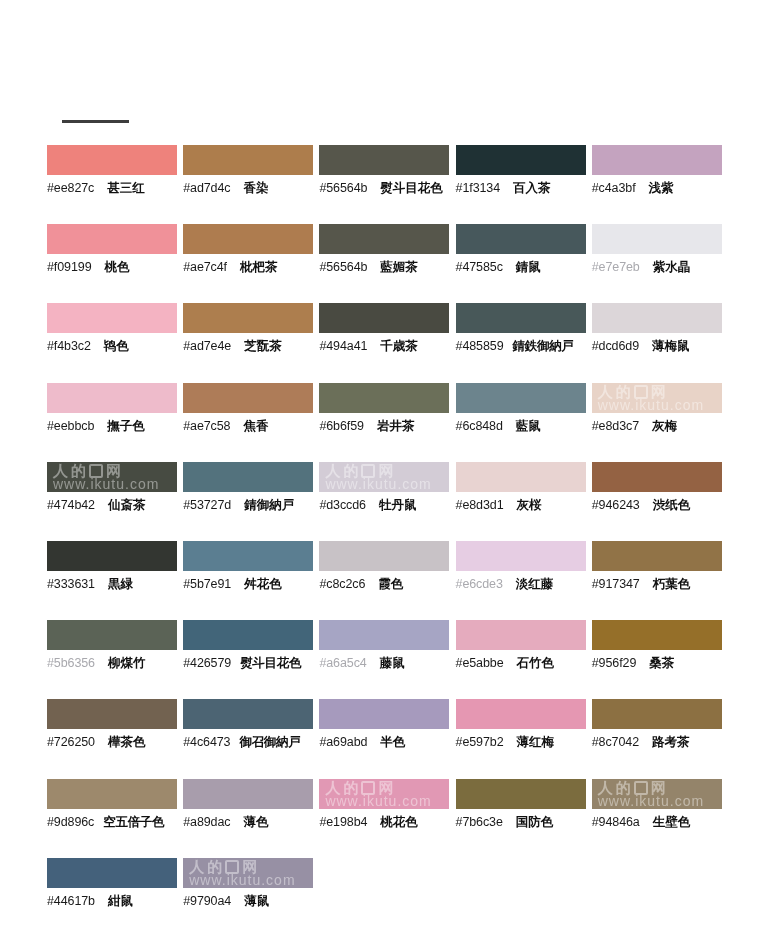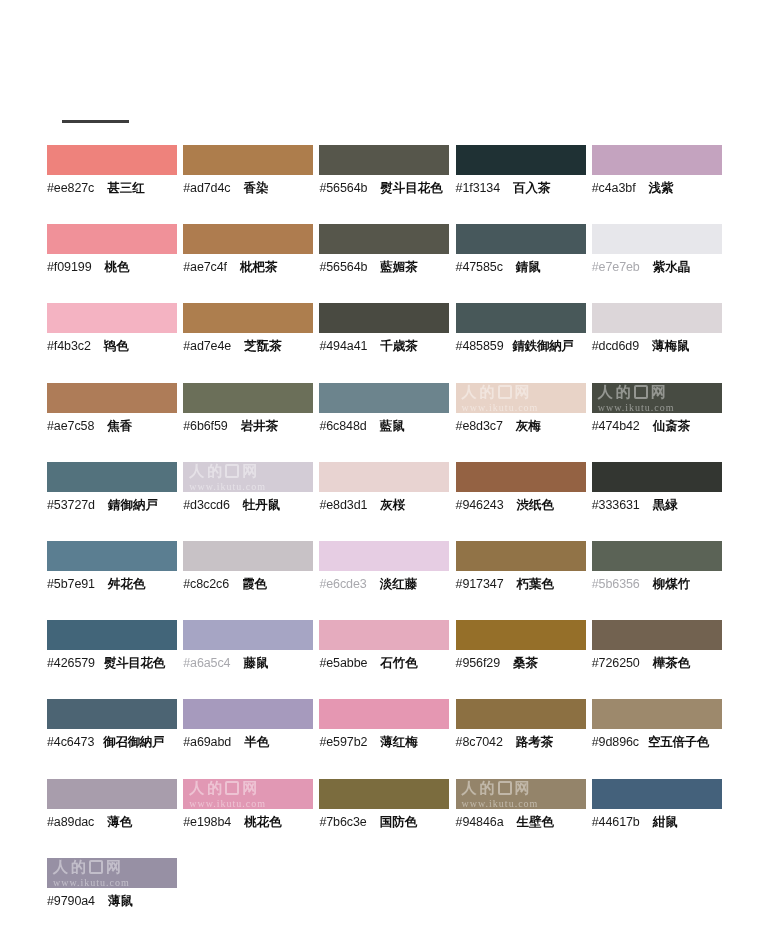--- a/index.html
+++ b/index.html
@@ -111,22 +111,22 @@
     width: 14px;
     height: 14px;
     border: 2.2px solid #ffffff;
     border-radius: 2px;
     box-sizing: border-box;
   }
   .wm-url {
     position: absolute;
     left: 6px;
     bottom: 0px;
-    font-family: Liberation Serif, serif;
-    font-size: 10px;
+    font-family: Liberation Sans, sans-serif;
+    font-size: 14px;
     color: #ffffff;
     letter-spacing: 1px;
     white-space: nowrap;
   }
 </style>
 </head>
 <body>
 
 <div id="palette-page">
 
@@ -229,20 +229,27 @@
         <div class="swatch-label">
           <span class="swatch-hex">#485859</span>
           <span class="swatch-name long">錆鉄御納戸</span>
         </div>
       </div>
       <div class="swatch-cell">
         <div class="swatch-chip" style="background-color: rgb(220, 214, 217);"></div>
         <div class="swatch-label">
           <span class="swatch-hex">#dcd6d9</span>
           <span class="swatch-name">薄梅鼠</span>
+        </div>
+      </div>
+      <div class="swatch-cell">
+        <div class="swatch-chip" style="background-color: rgb(238, 187, 203);"></div>
+        <div class="swatch-label">
+          <span class="swatch-hex">#eebbcb</span>
+          <span class="swatch-name">撫子色</span>
         </div>
       </div>
       <div class="swatch-cell">
         <div class="swatch-chip" style="background-color: rgb(174, 124, 88);"></div>
         <div class="swatch-label">
           <span class="swatch-hex">#ae7c58</span>
           <span class="swatch-name">焦香</span>
         </div>
       </div>
       <div class="swatch-cell">

